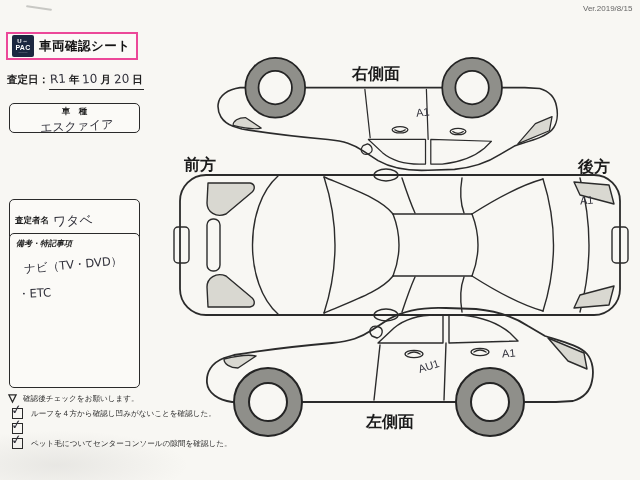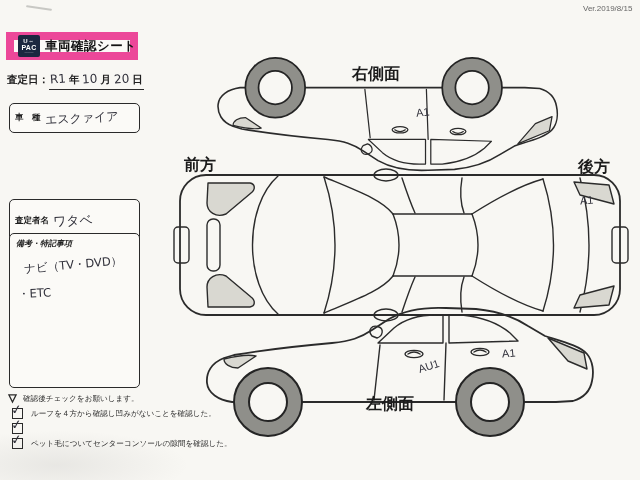--- a/index.html
+++ b/index.html
@@ -4,21 +4,21 @@
 <style>
   html,body{margin:0;padding:0;}
   body{background:#e9e9e6;font-family:"Liberation Sans","DejaVu Sans",sans-serif;}
   #sheet{position:relative;width:640px;height:480px;background:#f8f7f3;overflow:hidden;color:#222;}
   .abs{position:absolute;}
   
   .scan-mark{position:absolute;background:#c8c8c4;border-radius:2px;}
   .smudge{position:absolute;background:radial-gradient(ellipse at 30% 70%, rgba(90,90,90,.10), rgba(0,0,0,0) 70%);}
   
   #ver{left:583px;top:4px;font-size:8px;color:#666;white-space:nowrap;}
-  #title-box{left:6px;top:32px;width:132px;height:28px;border:8px solid #ec4899;background:#fbfaf7;display:flex;align-items:center;gap:5px;padding:0 4px;box-sizing:border-box;}
+  #title-box{left:6px;top:32px;width:132px;height:28px;border:2px solid #ec4899;background:#fbfaf7;display:flex;align-items:center;gap:5px;padding:0 4px;box-sizing:border-box;}
   #logo{width:22px;height:22px;background:#1c2740;color:#fff;display:flex;flex-direction:column;align-items:center;justify-content:center;line-height:1;border-radius:2px;flex:0 0 auto;}
   #logo .l1{font-size:6px;font-weight:bold;letter-spacing:.5px;}
   #logo .l2{font-size:7px;font-weight:bold;letter-spacing:.3px;}
   #logo .l3{font-size:3px;color:#aab;}
   #title-text{font-size:12.5px;font-weight:bold;color:#141414;letter-spacing:.5px;white-space:nowrap;}
   
   #date-row{left:7px;top:72px;width:140px;font-size:10.5px;font-weight:bold;color:#202020;}
   #date-row .fill{display:inline-block;border-bottom:1.6px solid #2a2a2a;padding:0 1px 2px 1px;}
   .hand{font-family:"DejaVu Sans",sans-serif;color:#32323c;font-weight:normal;}
   .hand.big{font-size:12px;transform:rotate(-4deg);display:inline-block;}
@@ -64,21 +64,21 @@
       <span class="l2">PAC</span>
       <span class="l3">―――</span>
     </div>
     <div id="title-text">車両確認シート</div>
   </div>
 
   <div id="date-row" class="abs">
     <span>査定日：</span><span class="fill"><span class="hand big">R1</span> <span>年</span> <span class="hand big">10</span> <span>月</span> <span class="hand big">20</span> <span>日</span></span>
   </div>
 
-  <div class="fbox" style="top:103px;height:30px;">
+  <div class="fbox" style="top:103px;height:30px;flex-direction:column;">
     <span class="flabel">車　種</span>
     <span class="fvalue hand">エスクァイア</span>
   </div>
   <div class="fbox" style="top:199px;height:43px;">
     <span class="flabel">査定者名</span>
     <span class="fvalue hand" style="font-size:13px;">ワタベ</span>
   </div>
 
   <div id="remarks-box">
     <div class="flabel">備考・特記事項</div>
@@ -179,17 +179,17 @@
     <ellipse class="thin" cx="218" cy="48" rx="9" ry="3.6"></ellipse>
     <path class="thin" d="M 212,48 q 6,-4 12,0"></path>
     <ellipse class="thin" cx="284" cy="46" rx="9" ry="3.6"></ellipse>
     <path class="thin" d="M 278,46 q 6,-4 12,0"></path>
     <path class="thin" d="M 176,30 C 171,24 176,18 183,21 C 188,23 187,30 181,32 Z"></path>
     <circle class="wheel-outer" cx="72" cy="96" r="34"></circle>
     <circle class="wheel-inner" cx="72" cy="96" r="19"></circle>
     <circle class="wheel-outer" cx="294" cy="96" r="34"></circle>
     <circle class="wheel-inner" cx="294" cy="96" r="19"></circle>
   </svg>
-  <div class="dlabel" style="left:366px;top:394px;">左側面</div>
+  <div class="dlabel" style="left:366px;top:412px;">左側面</div>
   <div class="anno" style="left:418px;top:360px;transform:rotate(-18deg);">AU1</div>
   <div class="anno" style="left:502px;top:347px;transform:rotate(-5deg);">A1</div>
 
 </div>
 
 </body></html>

